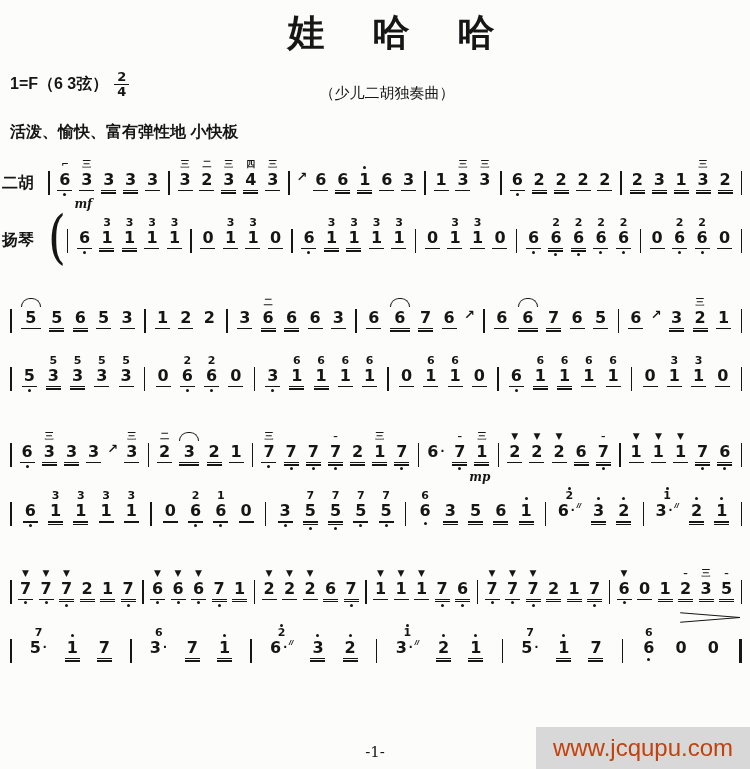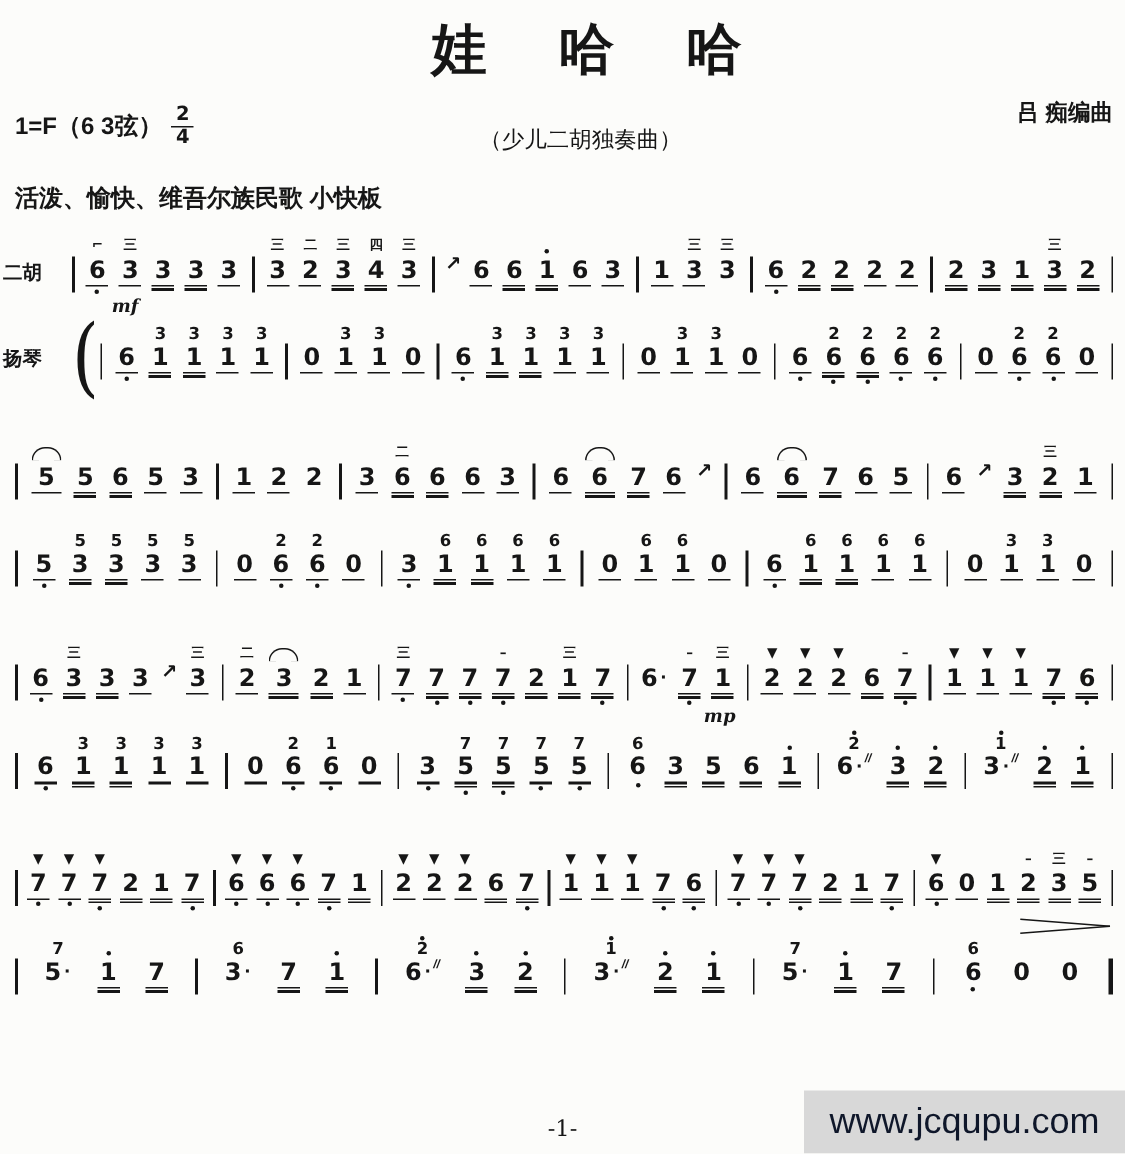--- a/index.html
+++ b/index.html
@@ -16,21 +16,21 @@
   .meter .num{border-bottom:1.5px solid #161616;padding:0 3px;}
   .subtitle{position:absolute;left:0;right:0;top:22px;text-align:center;font-size:15px;padding-left:24px;}
   .credits{position:absolute;right:8px;top:0;text-align:center;font-size:15px;
            font-weight:bold;line-height:1.85;}
   .tempo{font-size:16px;font-weight:bold;margin:2px 0 14px 10px;}
   
   #score{padding:0 8px 0 2px;}
   .system{display:flex;margin-bottom:36px;}
   .gutter{position:relative;width:8px;flex:none;}
   .gutter.wide{width:46px;}
-  .glabel{position:absolute;left:0;font-size:13px;font-weight:bold;white-space:nowrap;}
+  .glabel{position:absolute;left:0;font-size:16px;font-weight:bold;white-space:nowrap;}
   .glabel.erhu{top:16px;}
   .glabel.yq{top:73px;}
   .lines{flex:1;min-width:0;}
   .pline{display:flex;align-items:flex-start;width:100%;}
   .pline.erhu{margin-bottom:18px;}
   .brace{font-size:46px;line-height:44px;transform:scaleY(1.25);transform-origin:center 22px;
          font-family:"DejaVu Serif",serif;margin-right:1px;font-weight:normal;}
   .bar{width:1.5px;height:24px;background:#161616;flex:none;margin-top:14px;}
   .bar.end{width:3px;}
   .meas{display:flex;justify-content:space-evenly;align-items:flex-start;
@@ -56,43 +56,42 @@
         font-style:italic;font-weight:bold;font-size:12px;margin-left:19px;}
   .cresc{position:absolute;top:calc(100% + 7px);right:-6px;width:60px;height:9px;}
   .cresc::before,.cresc::after{content:'';position:absolute;left:0;top:50%;width:100%;
         height:1.2px;background:#161616;transform-origin:right center;}
   .cresc::before{transform:rotate(4.5deg);}
   .cresc::after{transform:rotate(-4.5deg);}
   
   .pageno{position:absolute;bottom:8px;left:50%;transform:translateX(-50%);
           font-family:"DejaVu Serif",serif;font-size:15px;}
   .watermark{position:absolute;right:0;bottom:0;width:214px;height:42px;background:#d8d8d8;
-          display:flex;align-items:center;justify-content:center;color:#0f172a;
+          display:flex;align-items:center;justify-content:center;color:#c2410c;
           font-size:24px;font-family:"Liberation Sans",sans-serif;}
 </style>
 </head>
 <body>
 
 <div class="title">娃哈哈</div>
 
 <div class="meta-row">
   <div class="keysig">
     <span>1=F（6 3弦）</span>
     <span class="meter">
       <span class="num">2</span>
       <span class="den">4</span>
     </span>
   </div>
   <div class="subtitle">（少儿二胡独奏曲）</div>
   <div class="credits">
-    <div>吕 痴编曲</div>
   </div>
 </div>
 
-<div class="tempo">活泼、愉快、维吾尔族民歌  小快板</div>
+<div class="tempo">活泼、愉快、富有弹性地  小快板</div>
 
 <div id="score">
     <div class="system">
       <div class="gutter wide">
         <span class="glabel erhu">二胡</span>
         <span class="glabel yq">扬琴</span>
       </div>
       <div class="lines">
         <div class="pline erhu">
           <div class="bar lead"></div>

